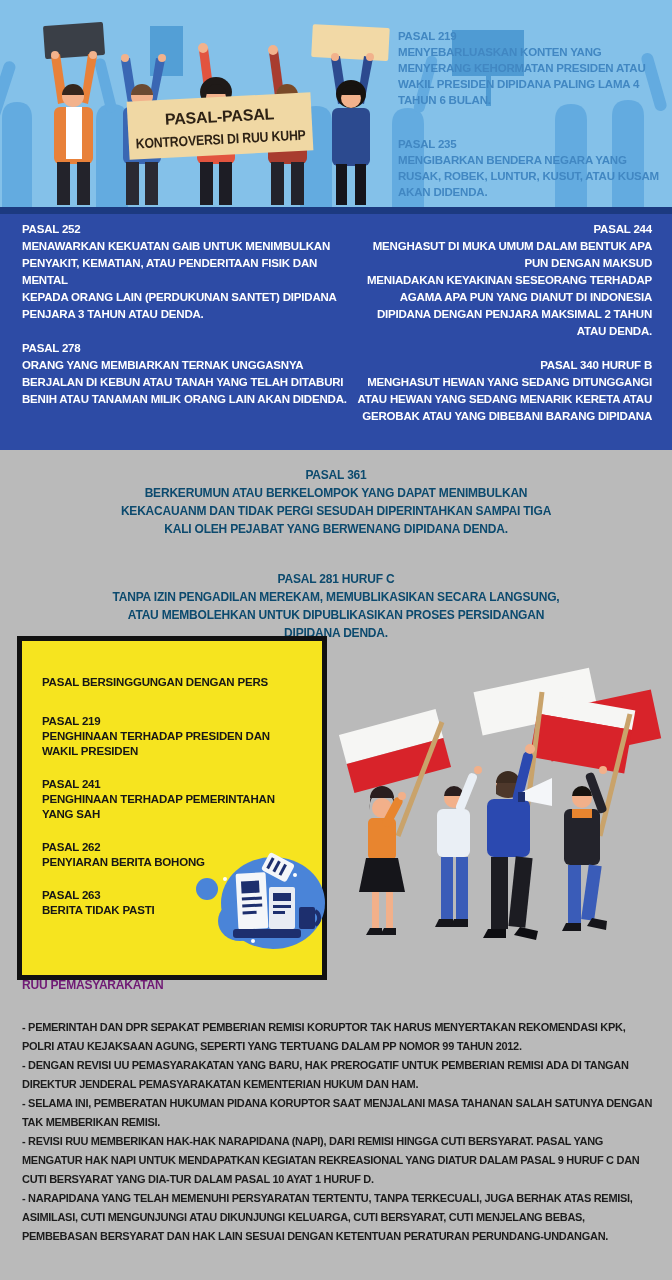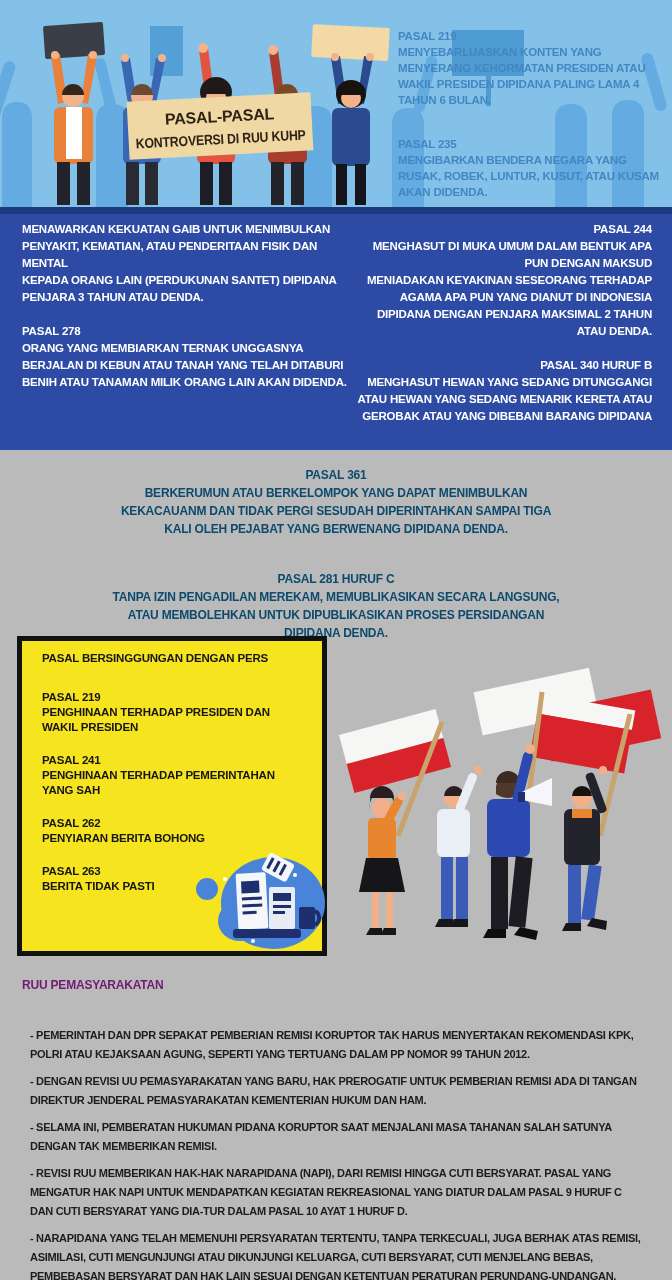--- a/index.html
+++ b/index.html
@@ -26,34 +26,34 @@
   .blue-right{position:absolute;right:20px;top:7px;width:300px;color:#ffffff;font-size:11.5px;line-height:17px;text-align:right;}
   .blue-left .article,.blue-right .article{margin-bottom:17px;}
 
   
   .gray-center{position:absolute;left:calc(50% - 225px);width:450px;text-align:center;color:#0c4a6e;font-size:12px;line-height:18px;}
   .gc1{top:16px;} .gc2{top:120px;}
 
   
   .press-box{
     position:absolute;left:17px;top:186px;width:260px;height:290px;
-    background:#f6e41f;border:5px solid #111111;padding:10px 20px 10px 20px;
+    background:#f6e41f;border:5px solid #111111;padding:34px 20px 10px 20px;
     color:#161616;font-size:11.5px;line-height:15px;
   }
   .press-heading{margin-bottom:24px;}
   .press-item{margin-bottom:18px;}
   .press-illustration{position:absolute;left:173px;top:200px;pointer-events:none;}
 
   
   .flags-illustration{position:absolute;left:330px;top:196px;}
 
   
   .ruu-heading{position:absolute;left:22px;top:528px;color:#701a75;font-size:12px;}
   .ruu-bullets{position:absolute;left:22px;top:568px;width:632px;color:#1c1c1c;font-size:11px;line-height:19px;letter-spacing:-0.3px;}
-  .ruu-bullets .bullet{margin:8px;}
+  .ruu-bullets .bullet{margin:0;}
 </style>
 </head>
 <body>
 
 <div class="canvas">
 
   <div class="sec-header">
     <svg width="672" height="207" viewBox="0 0 672 207">
       <rect width="672" height="207" fill="#84c1e9"></rect>
 
@@ -153,20 +153,21 @@
         <div class="article-body">MENGIBARKAN BENDERA NEGARA YANG RUSAK, ROBEK, LUNTUR, KUSUT, ATAU KUSAM AKAN DIDENDA.</div>
       </div>
     </div>
   </div>
 
   <div class="navy-strip"></div>
 
   <div class="sec-blue">
     <div class="blue-left">
       <div class="article">
+        <div class="article-title">PASAL 252</div>
         <div class="article-body">MENAWARKAN KEKUATAN GAIB UNTUK MENIMBULKAN PENYAKIT, KEMATIAN, ATAU PENDERITAAN FISIK DAN MENTAL
 KEPADA ORANG LAIN (PERDUKUNAN SANTET) DIPIDANA PENJARA 3 TAHUN ATAU DENDA.</div>
       </div>
       <div class="article">
         <div class="article-title">PASAL 278</div>
         <div class="article-body">ORANG YANG MEMBIARKAN TERNAK UNGGASNYA BERJALAN DI KEBUN ATAU TANAH YANG TELAH DITABURI BENIH ATAU TANAMAN MILIK ORANG LAIN AKAN DIDENDA.</div>
       </div>
     </div>
     <div class="blue-right">
       <div class="article">

